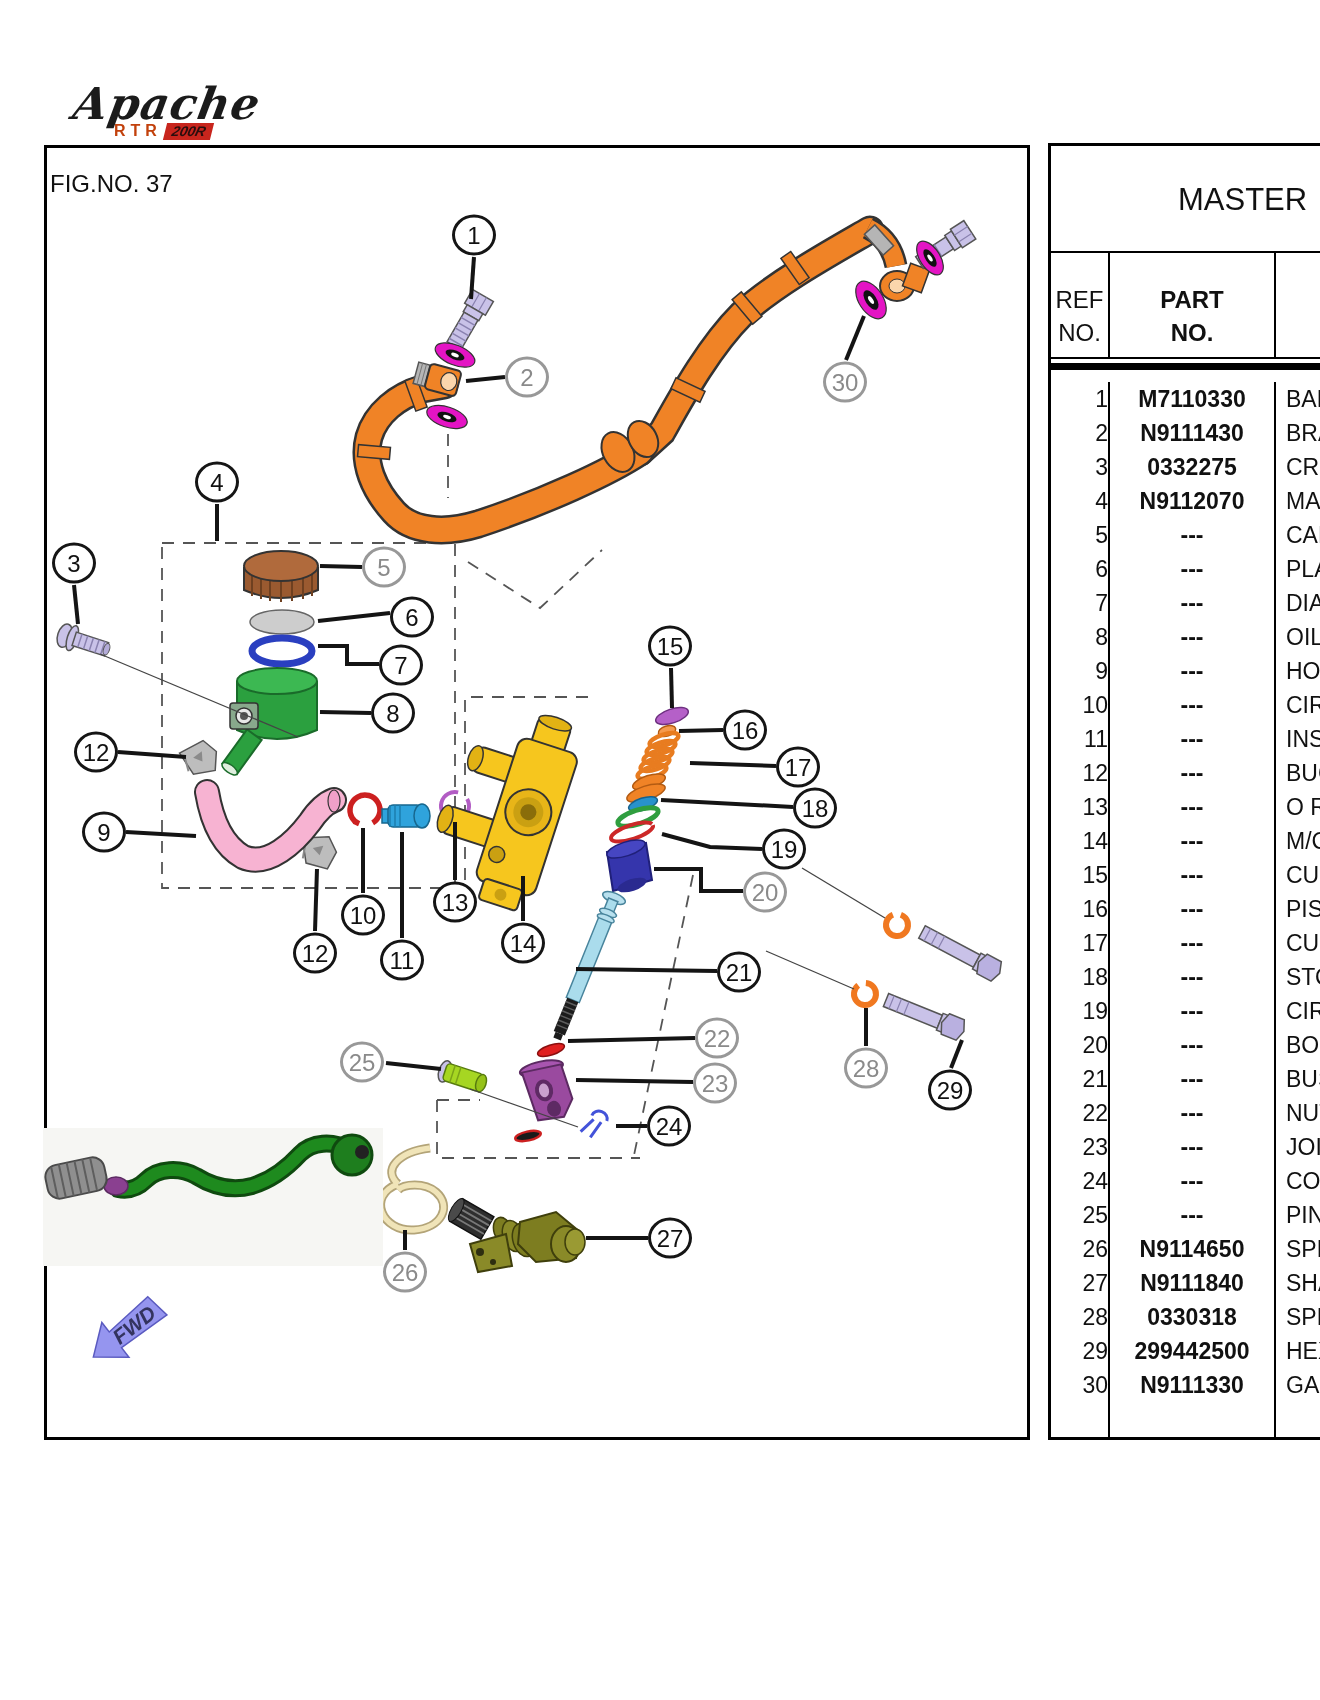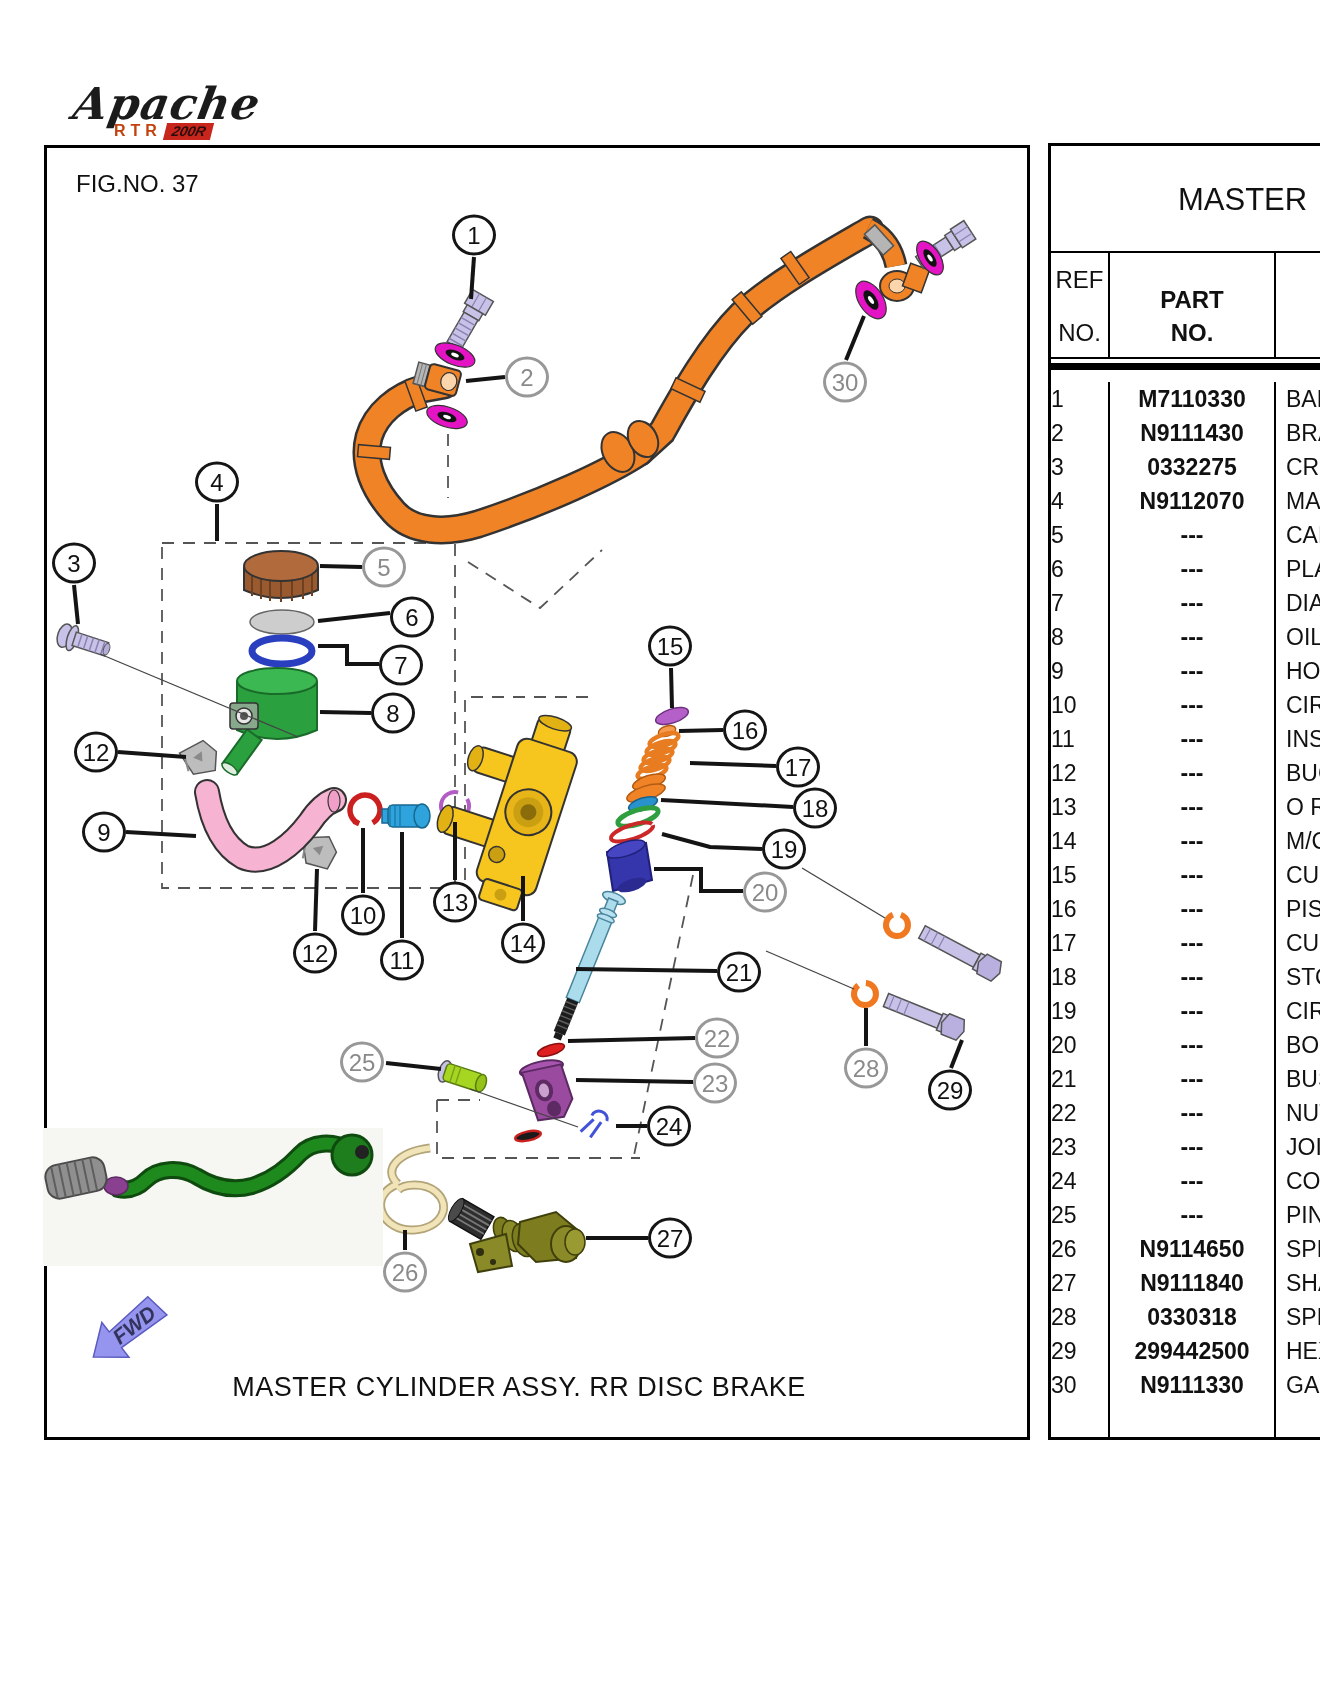--- a/index.html
+++ b/index.html
@@ -9,37 +9,37 @@
             border:3px solid #000;box-sizing:border-box;background:#fff;}
   .logo{position:absolute;left:60px;top:82px;z-index:6;background:#fff;padding:0 14px 2px 14px;}
   .logo-script{font-family:"DejaVu Serif",serif;font-style:italic;font-weight:700;
                font-size:44px;color:#1b1b1b;display:inline-block;transform:skewX(-10deg);
                letter-spacing:1px;line-height:44px;}
   .logo-sub-row{margin-top:-4px;padding-left:40px;white-space:nowrap;}
   .logo-sub{color:#c2410c;font-weight:700;font-size:16px;letter-spacing:5px;}
   .logo-badge{display:inline-block;background:#c8251d;color:#2b0d0d;font-style:italic;
               font-weight:700;font-size:14px;padding:0 7px 1px 7px;transform:skewX(-14deg);
               margin-left:3px;}
-  .fig-label{position:absolute;left:50px;top:170px;font-size:24px;z-index:6;margin-left:26px;}
+  .fig-label{position:absolute;left:50px;top:170px;font-size:24px;z-index:6;}
   .caption{position:absolute;left:44px;top:1372px;width:950px;text-align:center;
            font-size:27px;letter-spacing:0.5px;z-index:6;}
   
   .tbl{position:absolute;left:1048px;top:143px;width:400px;height:1297px;
        border:3px solid #000;box-sizing:border-box;background:#fff;
        display:flex;flex-direction:column;z-index:4;}
   .tbl-title{height:105px;border-bottom:2.5px solid #000;position:relative;flex:none;}
   .tbl-title span{position:absolute;left:127px;top:36px;font-size:31px;}
   .tbl-head{height:104px;border-bottom:2.5px solid #000;display:flex;flex:none;}
   .hcol{display:flex;flex-direction:column;justify-content:flex-end;align-items:center;
         padding-bottom:8px;font-size:24px;line-height:33px;box-sizing:border-box;}
   .sep{height:7px;background:#000;margin-top:4px;flex:none;}
   .tbl-body{flex:1;display:flex;flex-direction:column;padding-top:12px;}
   .trow{display:flex;height:34px;line-height:34px;font-size:23px;flex:none;}
   .trow.filler{flex:1;height:auto;}
-  .c-ref{width:59px;border-right:2.5px solid #000;text-align:left;box-sizing:border-box;gap:20px;}
+  .c-ref{width:59px;border-right:2.5px solid #000;text-align:right;box-sizing:border-box;}
   .c-part{width:166px;border-right:2.5px solid #000;text-align:center;box-sizing:border-box;font-weight:bold;}
   .c-desc{flex:1;text-align:left;padding-left:10px;white-space:nowrap;overflow:visible;}
   
   .callout{position:absolute;width:44px;height:41px;border:3.2px solid #151515;border-radius:50%;
            background:#fff;box-sizing:border-box;display:flex;align-items:center;justify-content:center;
            font-size:24px;color:#111;z-index:5;transform:translate(-50%,-50%);}
   .callout.gray{border-color:#989898;color:#8a8a8a;}
   #diagram{position:absolute;left:0;top:0;z-index:2;pointer-events:none;}
 </style>
 </head>
@@ -50,21 +50,20 @@
   <div class="main-box"></div>
 
   <div class="logo">
     <span class="logo-script">Apache</span>
     <div class="logo-sub-row">
       <span class="logo-sub">RTR</span><span class="logo-badge">200R</span>
     </div>
   </div>
 
   <div class="fig-label">FIG.NO. 37</div>
-  <div class="caption">MASTER CYLINDER ASSY. RR DISC BRAKE</div>
 
   <svg id="diagram" width="1320" height="1700" viewBox="0 0 1320 1700">
 
     <g stroke="#555" stroke-width="1.8" fill="none" stroke-dasharray="12 9">
       <rect x="162" y="543" width="293" height="345"></rect>
       <path d="M448,434 L448,498"></path>
       <path d="M465,880 L465,697 L592,697"></path>
       <path d="M468,562 L540,608 L602,550"></path>
       <path d="M693,875 L633,1160"></path>
       <path d="M437,1100 L480,1100 M437,1100 L437,1158 L640,1158"></path>

